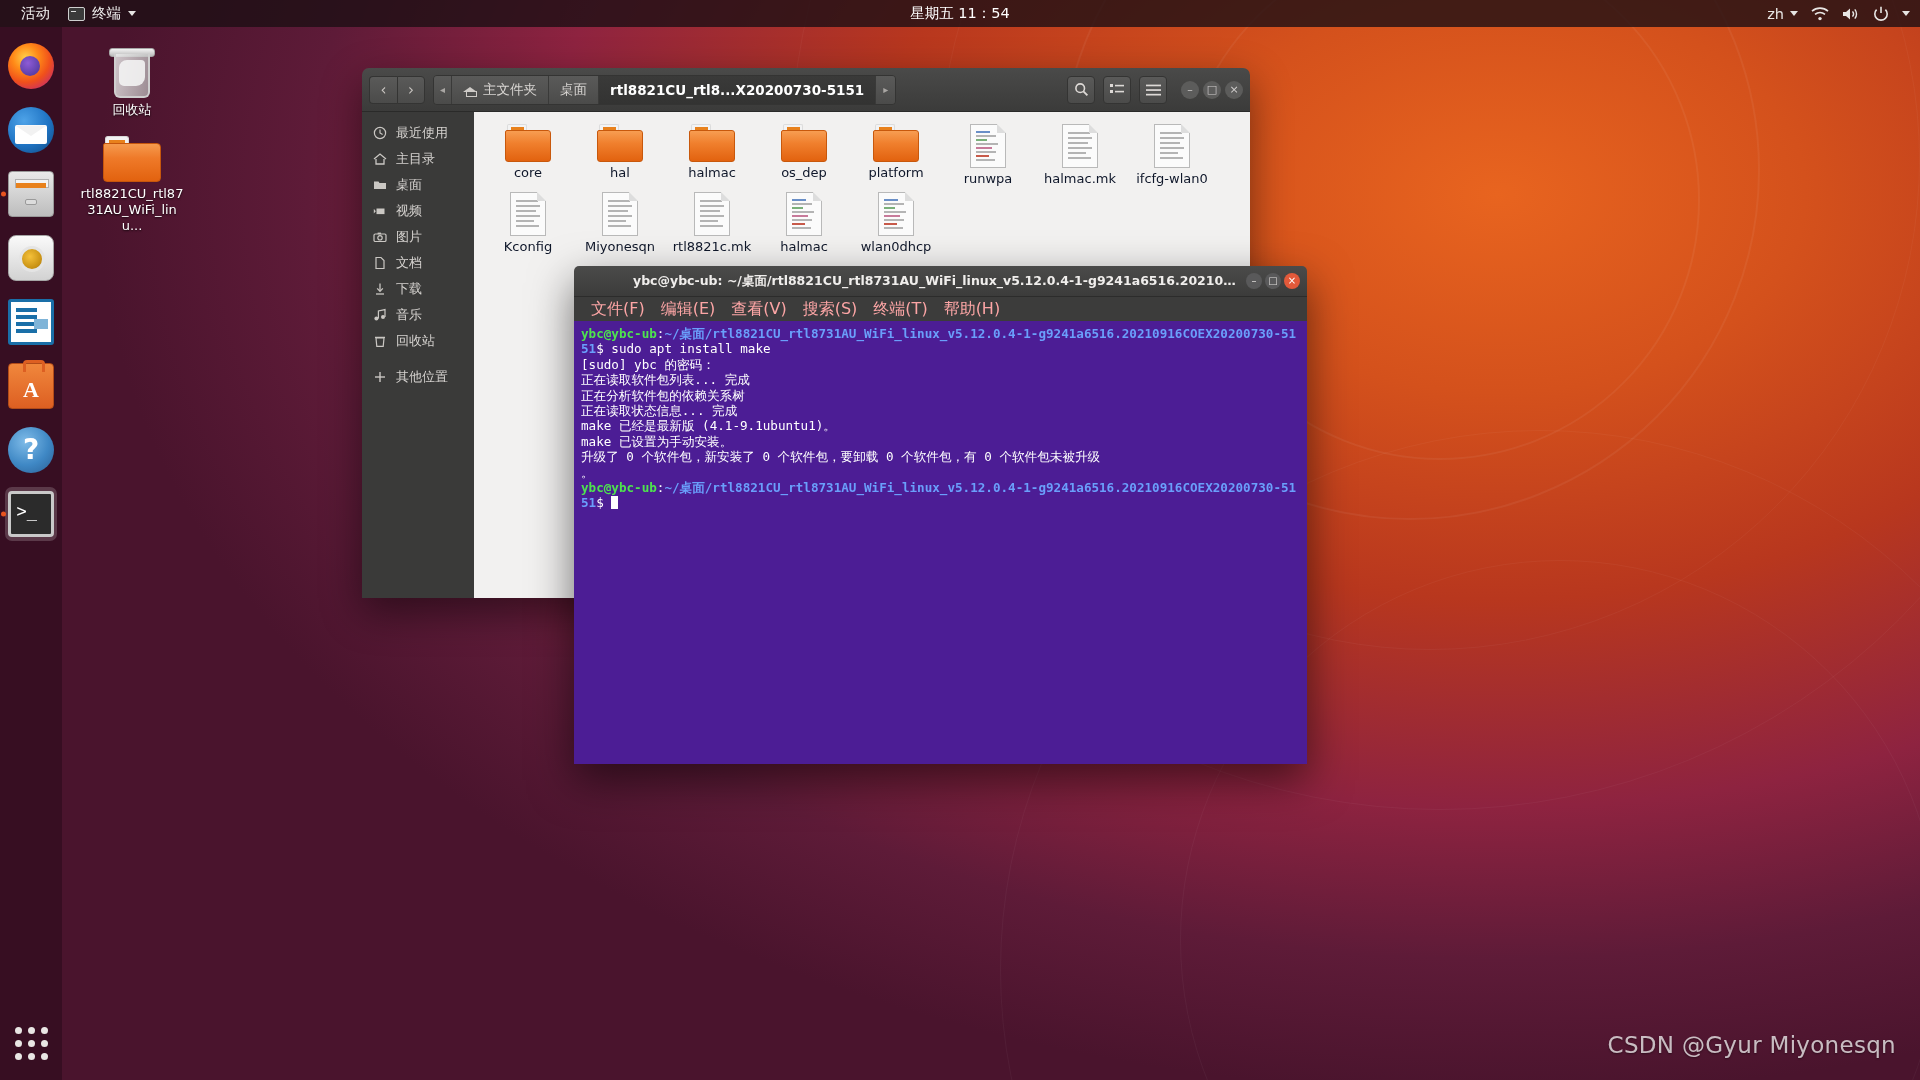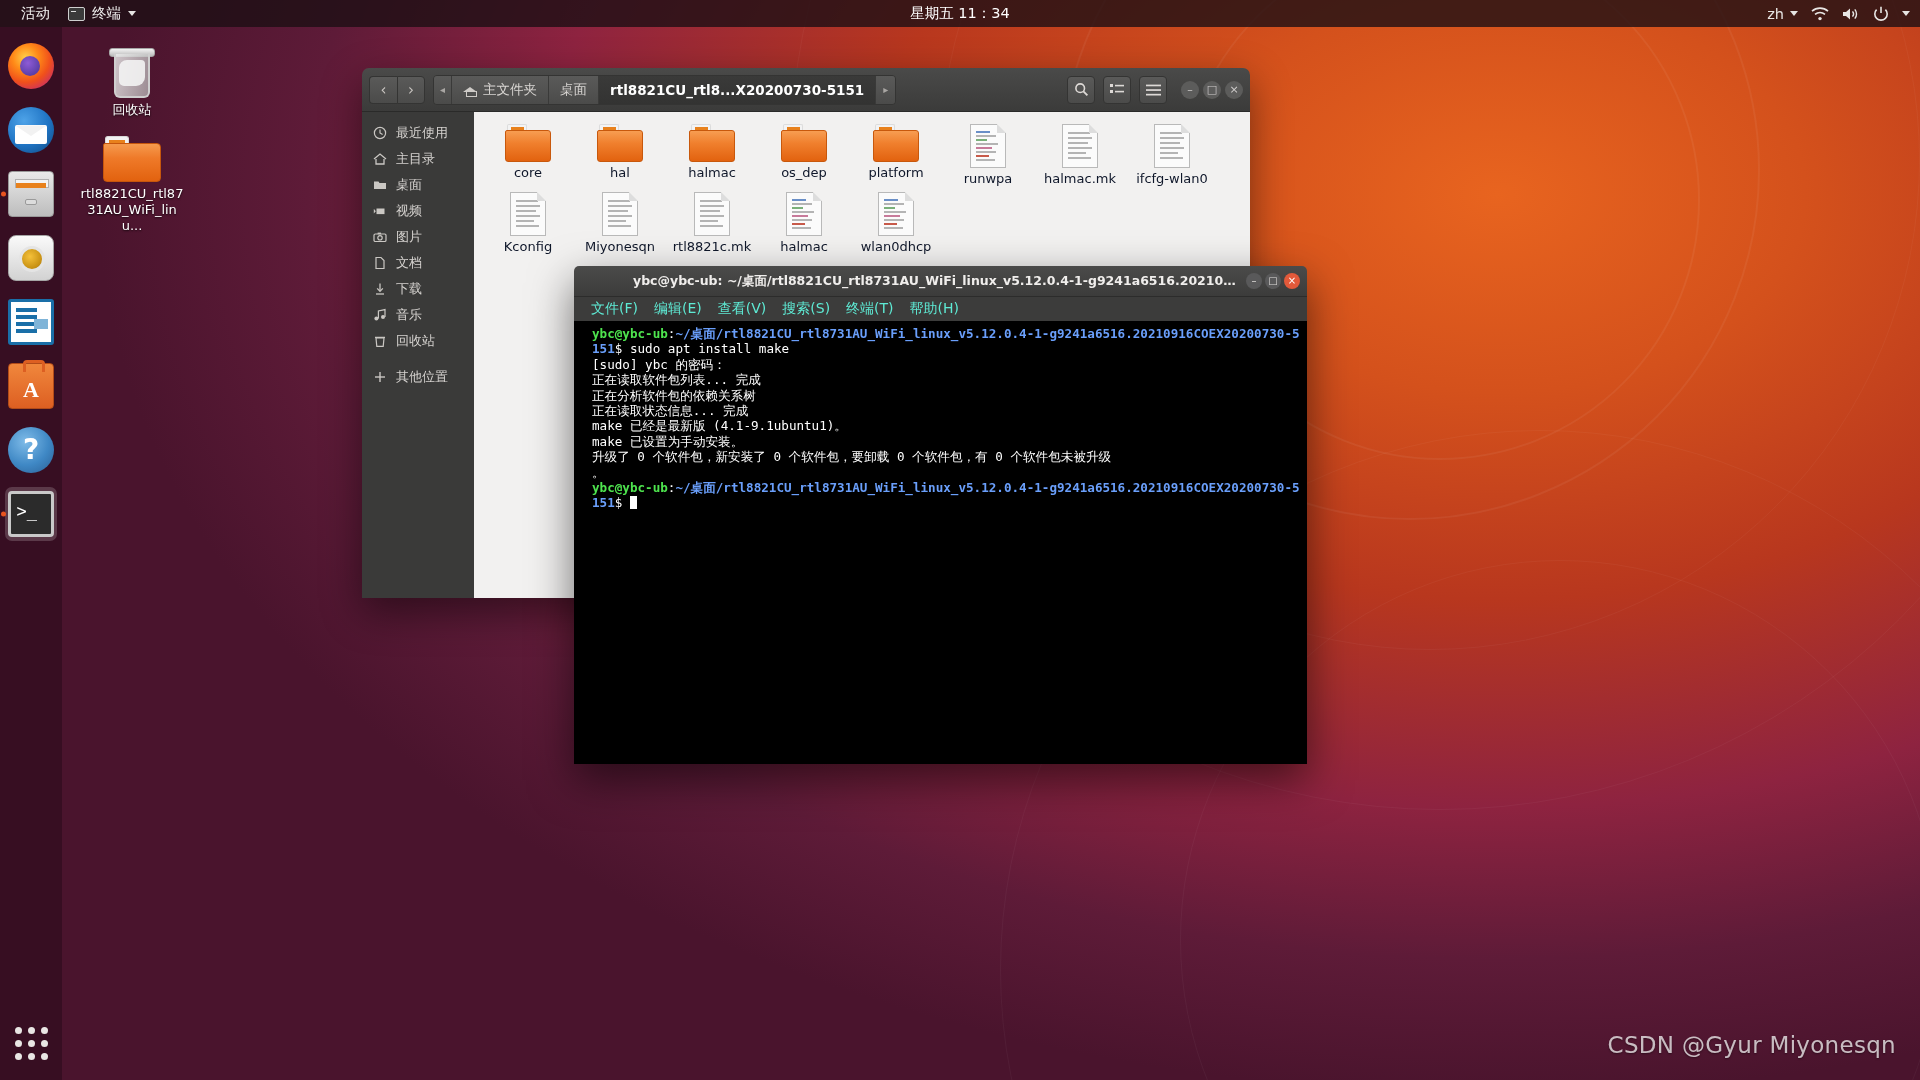--- a/index.html
+++ b/index.html
@@ -177,23 +177,23 @@
   #terminal .titlebar {
     height:31px; background:linear-gradient(#4b4b4a,#3c3c3b); border-bottom:1px solid #2c2c2b;
     display:flex; align-items:center; padding:0 7px;
   }
   #terminal .title { flex:1; text-align:center; color:#f0eeec; font-size:12.5px; font-weight:bold;
     white-space:nowrap; overflow:hidden; text-overflow:ellipsis; padding-left:52px; }
   .tbtn { width:16px;height:16px;border-radius:50%; display:flex;align-items:center;justify-content:center;
     font-size:10px; line-height:1; margin-left:3px; color:#dcdad8; background:#59595a; }
   .tbtn.close { background:#e2593a; color:#fff; }
   #terminal .menubar { height:24px; background:#3c3c3b; display:flex; align-items:center; gap:0; padding-left:9px; }
-  .mitem { color:#5eead4; font-size:14px; padding:2px 8px; }
+  .mitem { color:#fca5a5; font-size:16px; padding:2px 8px; }
   #terminal .screen {
-    height:533px; background:#000000; padding:5px 7px 0 18px;
+    height:533px; background:#4c1d95; padding:5px 7px 0 7px;
     font-family:"DejaVu Sans Mono","Liberation Mono",monospace;
     font-size:12.6px; line-height:15.4px; color:#ffffff; overflow:hidden;
     white-space:pre-wrap; word-break:break-all;
   }
   .t-user { color:#4ee44e; font-weight:bold; }
   .t-path { color:#6a9ffb; font-weight:bold; }
   .t-white { color:#ffffff; }
   .cursorblk { display:inline-block; width:7px; height:13px; background:#ffffff; vertical-align:-2px; }
 
   
@@ -215,21 +215,21 @@
     <div class="tb-item">
       <span>活动</span>
     </div>
     <div class="tb-item">
       <span class="tb-termicon"></span>
       <span>终端</span>
       <span class="caret-down"></span>
     </div>
   </div>
   <div class="tb-center">
-    <span>星期五 11：34</span>
+    <span>星期五 11：54</span>
   </div>
   <div class="tb-right">
     <div class="grp">
       <span>zh</span>
       <span class="caret-down"></span>
     </div>
     <span style="display:inline-block;width:18px;height:14px;position:relative;">
       <svg width="18" height="14" viewBox="0 0 18 14">
         <path d="M1 4.2 A12 12 0 0 1 17 4.2" stroke="#e8e6e4" stroke-width="1.6" fill="none"></path>
         <path d="M4 7.4 A8 8 0 0 1 14 7.4" stroke="#e8e6e4" stroke-width="1.6" fill="none"></path>

